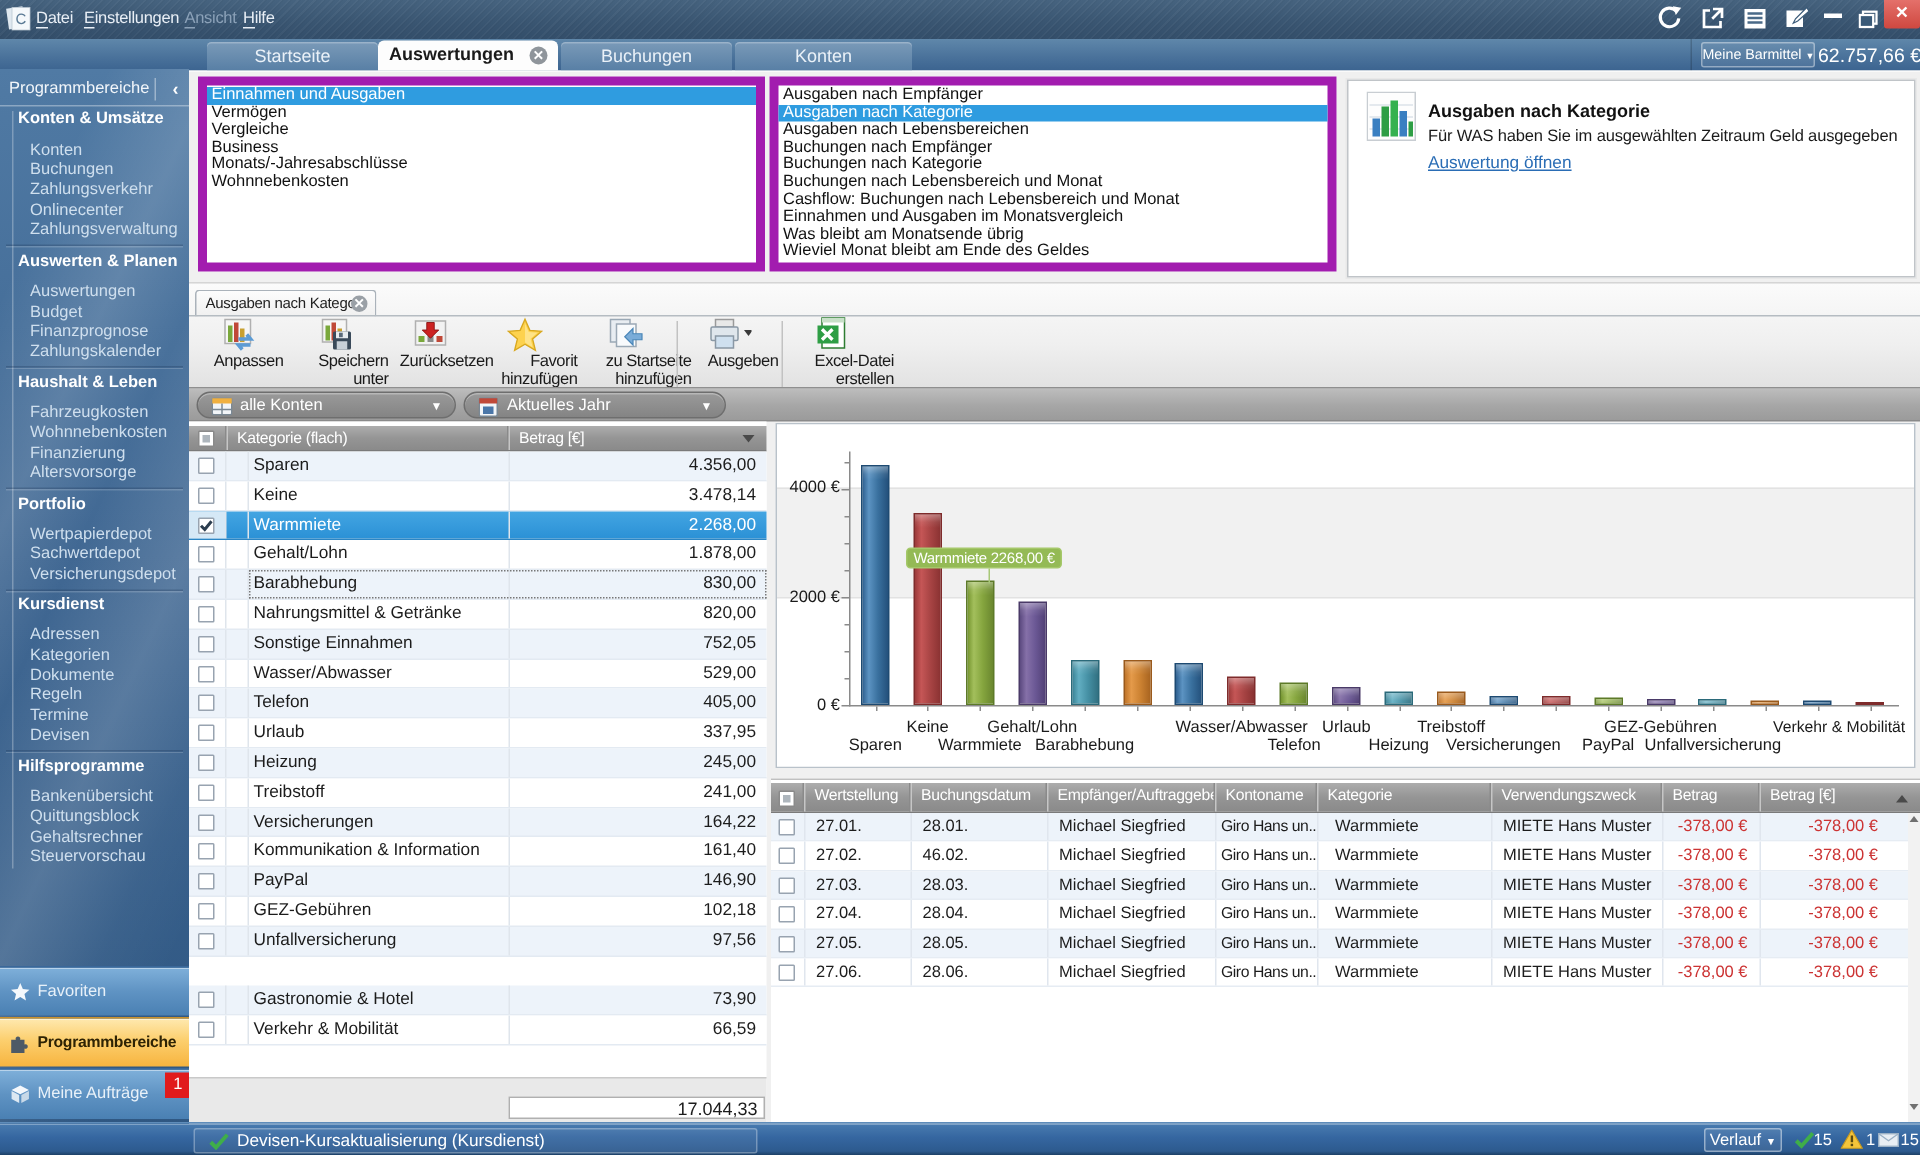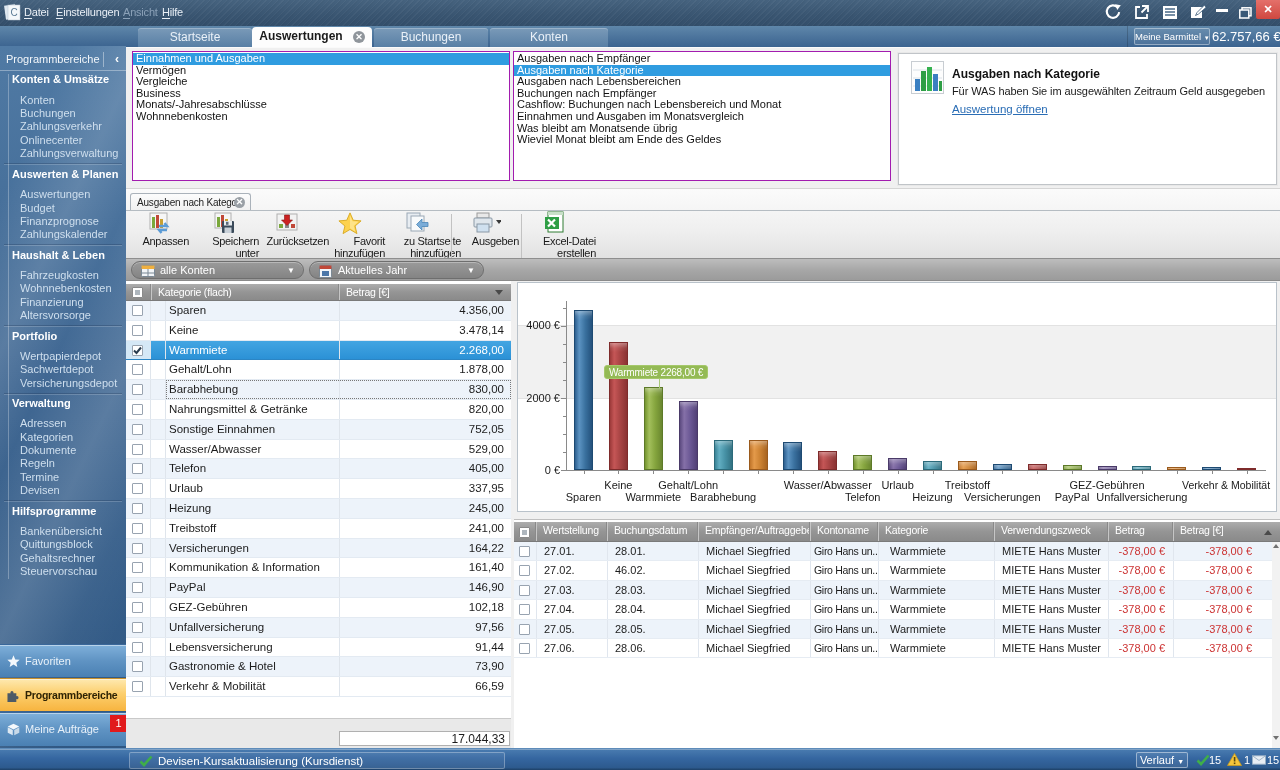--- a/index.html
+++ b/index.html
@@ -51,21 +51,21 @@
     box-shadow: inset 0 1px 0 rgba(255,255,255,0.45);
     border-top:1px solid #3a689a; }
   .sb-btn .lbl { position:absolute; left:25px; top:10px; font-size:11px; }
   .sb-btn.orange { background: linear-gradient(#fee9b0,#fccf6e 45%,#f7b43f);
     color:#2e2304; font-weight:bold; border-top:1px solid #c9912d; }
   .sb-btn.orange .lbl { font-size:10.5px; letter-spacing:-0.2px; }
   #badge1 { position:absolute; left:110px; top:2px; width:17px; height:17px; background:#e11a1c;
     color:#fff; font-size:11px; text-align:center; line-height:17px; }
 
   
-  .panel { position:absolute; background:#fff; border:1px solid #a21caf; }
+  .panel { position:absolute; background:#fff; border:6px solid #a21caf; }
   .lrow { height:11.6px; line-height:11.6px; font-size:11px; color:#111; padding-left:3px; white-space:nowrap; overflow:hidden; }
   .lrow.sel { background:#2f9ce0; color:#fff; }
   #infopanel { left:898px; top:53px; width:379px; height:132px; background:#fff;
     border:1px solid #c0c4c8; box-shadow:0 0 0 1px #e8e8e8; }
 
   
   #toolzone { left:126px; top:188px; width:1154px; height:70px;
     background: linear-gradient(#fbfbfb,#efefef 60%,#e2e2e2); border-top:1px solid #d5d5d5; }
   #innertab { position:absolute; left:4px; top:4px; width:121px; height:18px; background:linear-gradient(#fcfcfc,#f0f0f0);
     border:1px solid #aab2ba; border-bottom:none; border-radius:3px 3px 0 0; font-size:10.5px; color:#222;
@@ -199,21 +199,21 @@
   <div class="sb-item" style="top:223px">Fahrzeugkosten</div>
   <div class="sb-item" style="top:236px">Wohnnebenkosten</div>
   <div class="sb-item" style="top:250px">Finanzierung</div>
   <div class="sb-item" style="top:263px">Altersvorsorge</div>
   <div class="sb-line" style="top:279px"></div>
   <div class="sb-sec" style="top:284px">Portfolio</div>
   <div class="sb-item" style="top:304px">Wertpapierdepot</div>
   <div class="sb-item" style="top:317px">Sachwertdepot</div>
   <div class="sb-item" style="top:331px">Versicherungsdepot</div>
   <div class="sb-line" style="top:347px"></div>
-  <div class="sb-sec" style="top:351px">Verwaltung</div>
+  <div class="sb-sec" style="top:351px">Kursdienst</div>
   <div class="sb-item" style="top:371px">Adressen</div>
   <div class="sb-item" style="top:385px">Kategorien</div>
   <div class="sb-item" style="top:398px">Dokumente</div>
   <div class="sb-item" style="top:411px">Regeln</div>
   <div class="sb-item" style="top:425px">Termine</div>
   <div class="sb-item" style="top:438px">Devisen</div>
   <div class="sb-line" style="top:454px"></div>
   <div class="sb-sec" style="top:459px">Hilfsprogramme</div>
   <div class="sb-item" style="top:479px">Bankenübersicht</div>
   <div class="sb-item" style="top:492px">Quittungsblock</div>
@@ -248,20 +248,22 @@
   <div class="lrow">Vergleiche</div>
   <div class="lrow">Business</div>
   <div class="lrow">Monats/-Jahresabschlüsse</div>
   <div class="lrow">Wohnnebenkosten</div>
 </div>
 <div class="panel" style="left:513px;top:51px;width:378px;height:130px;padding-top:1px">
   <div class="lrow">Ausgaben nach Empfänger</div>
   <div class="lrow sel">Ausgaben nach Kategorie</div>
   <div class="lrow">Ausgaben nach Lebensbereichen</div>
   <div class="lrow">Buchungen nach Empfänger</div>
+  <div class="lrow">Buchungen nach Kategorie</div>
+  <div class="lrow">Buchungen nach Lebensbereich und Monat</div>
   <div class="lrow">Cashflow: Buchungen nach Lebensbereich und Monat</div>
   <div class="lrow">Einnahmen und Ausgaben im Monatsvergleich</div>
   <div class="lrow">Was bleibt am Monatsende übrig</div>
   <div class="lrow">Wieviel Monat bleibt am Ende des Geldes</div>
 </div>
 <div class="abs" id="infopanel">
   <svg style="position:absolute;left:12px;top:7px" width="33" height="33" viewBox="0 0 33 33">
     <rect x="0.5" y="0.5" width="32" height="32" fill="#fdfdfd" stroke="#c8cdd2"></rect>
     <line x1="2" y1="9" x2="31" y2="9" stroke="#dbe2e8"></line>
     <line x1="2" y1="17" x2="31" y2="17" stroke="#dbe2e8"></line>
@@ -514,28 +516,20 @@
       <div class="name">GEZ-Gebühren</div>
       <div class="amt">102,18</div>
     </div>
   <div class="lt-row row-light" style="top:336.8px">
       <div class="vline1"></div>
       <div class="vline2"></div>
       <div class="vline3"></div>
       <div class="cb" style="left:6px;top:4px"></div>
       <div class="name">Unfallversicherung</div>
       <div class="amt">97,56</div>
-    </div>
-  <div class="lt-row row-white" style="top:356.6px">
-      <div class="vline1"></div>
-      <div class="vline2"></div>
-      <div class="vline3"></div>
-      <div class="cb" style="left:6px;top:4px"></div>
-      <div class="name">Lebensversicherung</div>
-      <div class="amt">91,44</div>
     </div>
   <div class="lt-row row-light" style="top:376.4px">
       <div class="vline1"></div>
       <div class="vline2"></div>
       <div class="vline3"></div>
       <div class="cb" style="left:6px;top:4px"></div>
       <div class="name">Gastronomie &amp; Hotel</div>
       <div class="amt">73,90</div>
     </div>
   <div class="lt-row row-white" style="top:396.2px">

